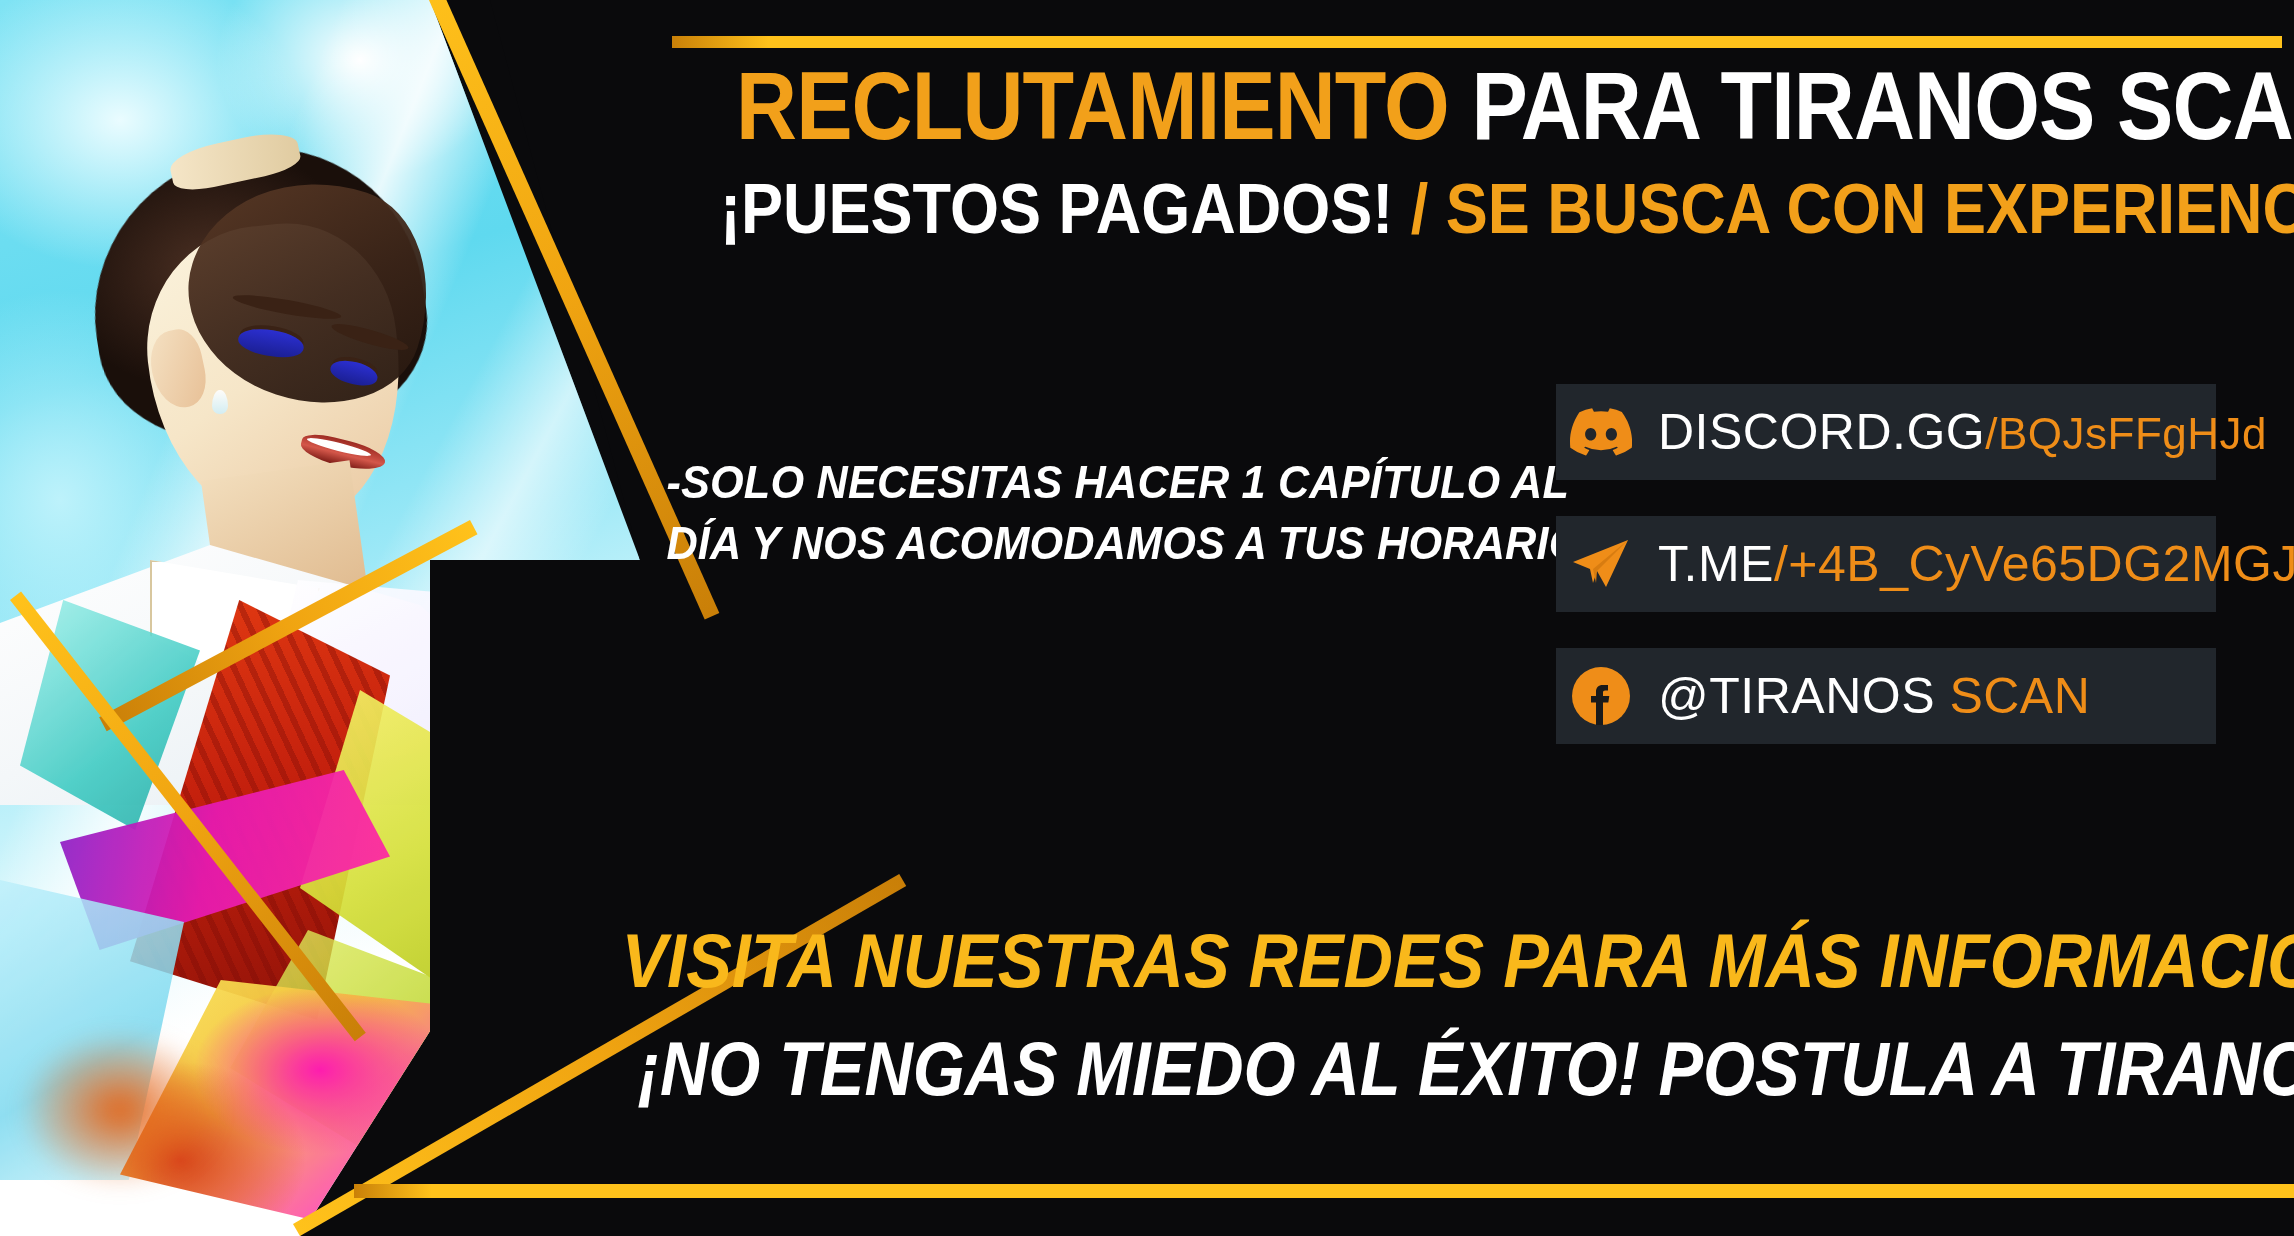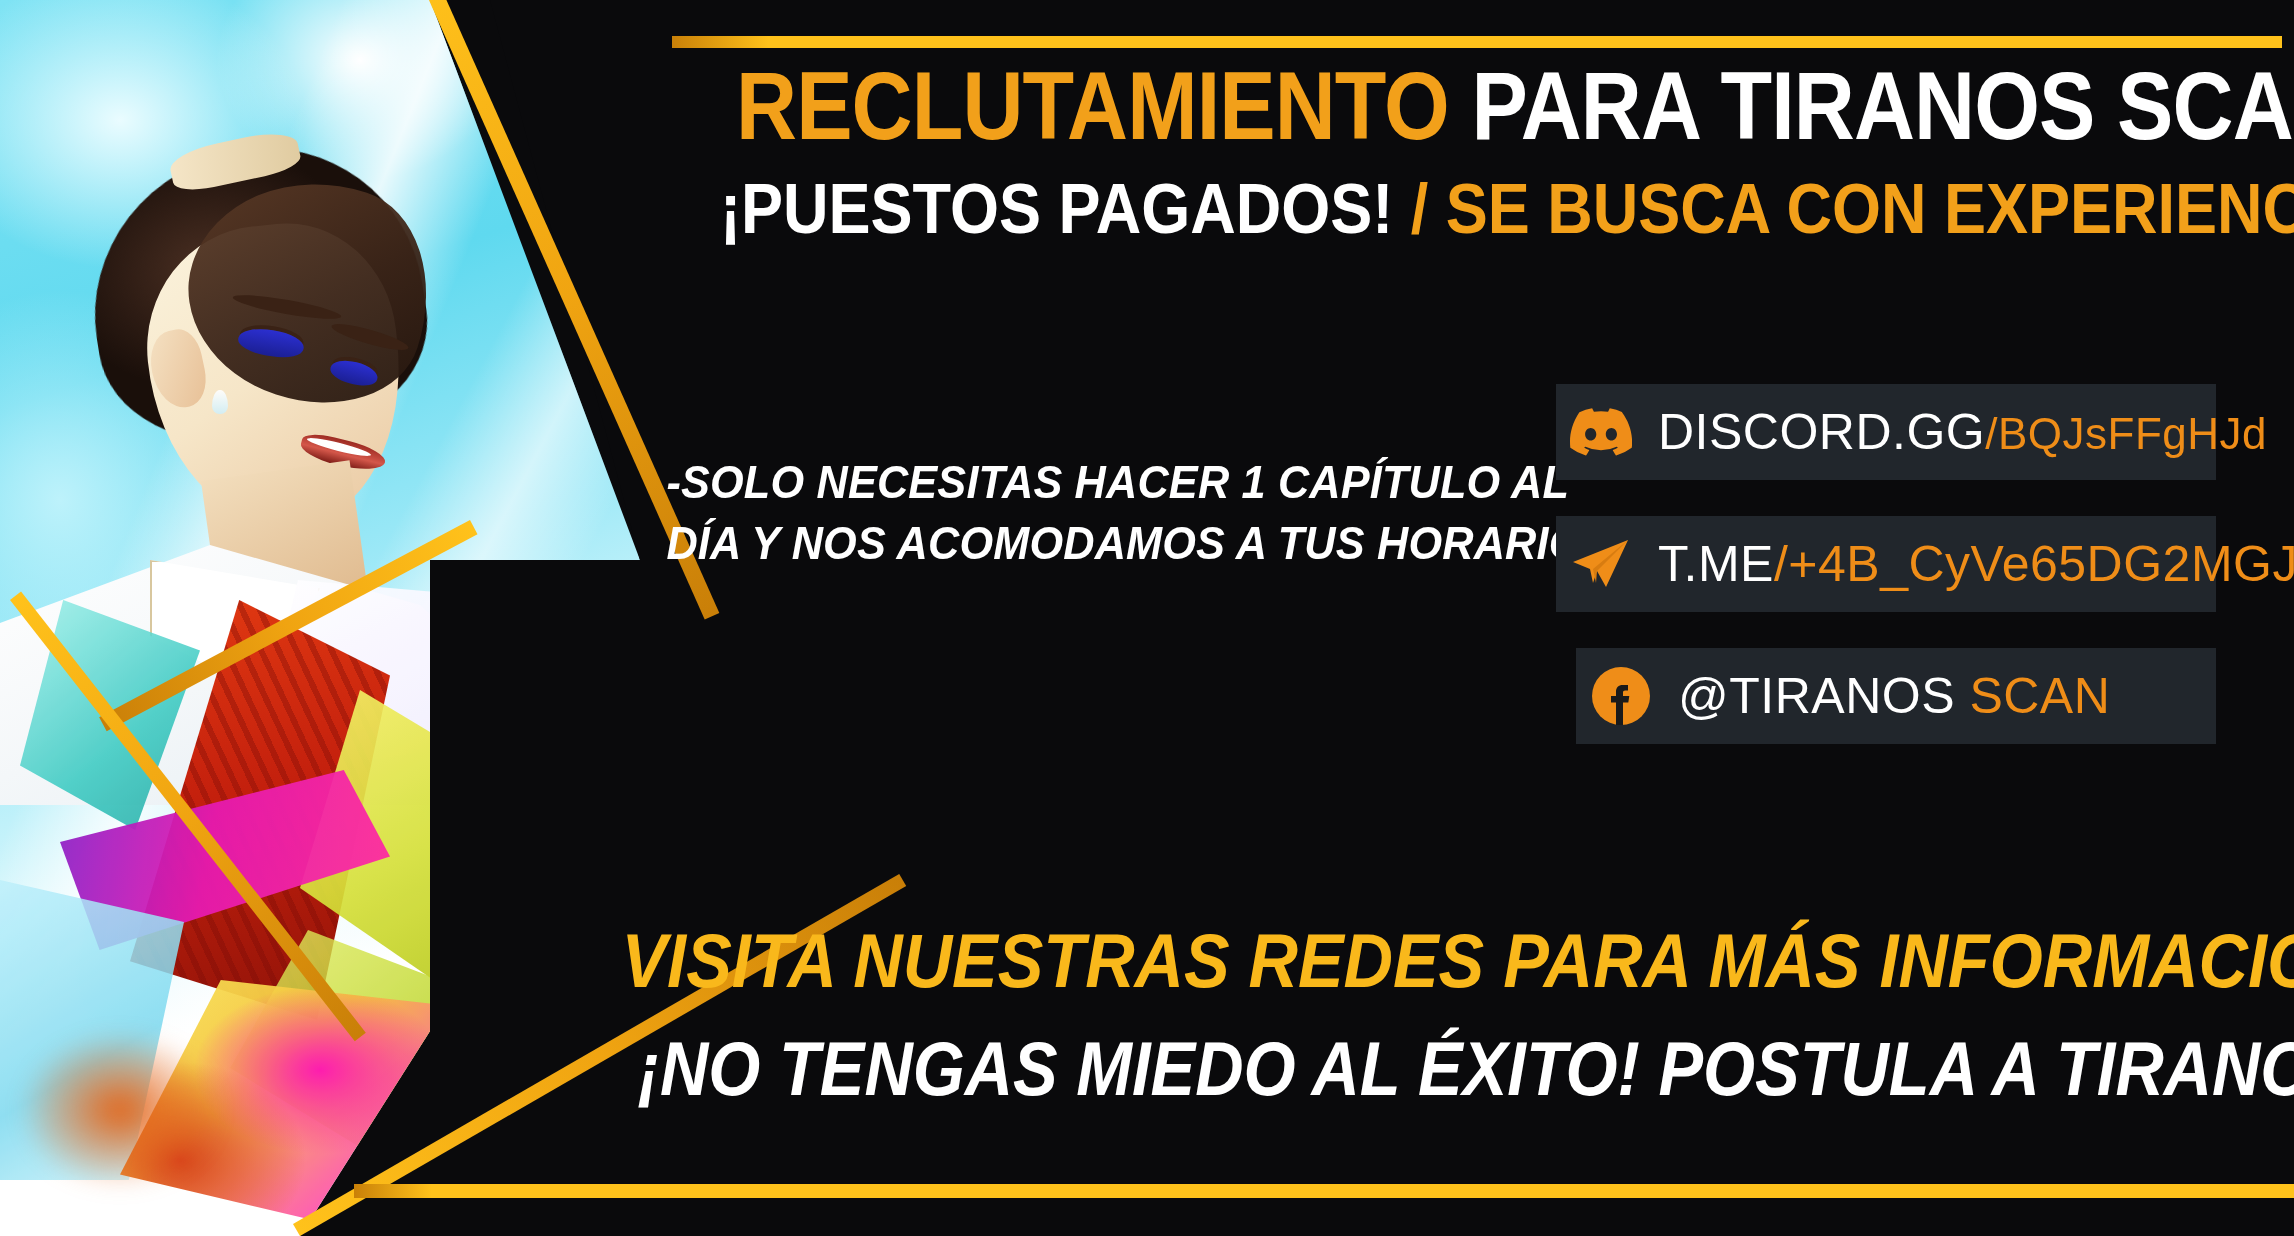--- a/index.html
+++ b/index.html
@@ -334,21 +334,21 @@
     z-index: 5;
   }
   .contact-row {
     display: flex;
     align-items: center;
     background: #21262c;
     height: 96px;
     margin-bottom: 36px;
     padding-left: 14px;
   }
-  .contact-row:last-child { margin-bottom: 0; margin-left: 20px; }
+  .contact-row:last-child { margin-bottom: 0; }
   .contact-icon {
     width: 62px;
     height: 62px;
     flex: 0 0 62px;
     display: flex;
     align-items: center;
     justify-content: center;
     margin-right: 26px;
   }
   .contact-icon svg { display: block; }

